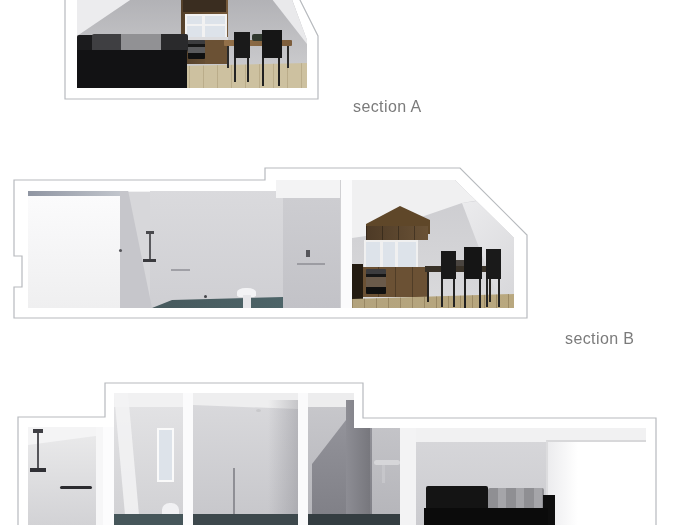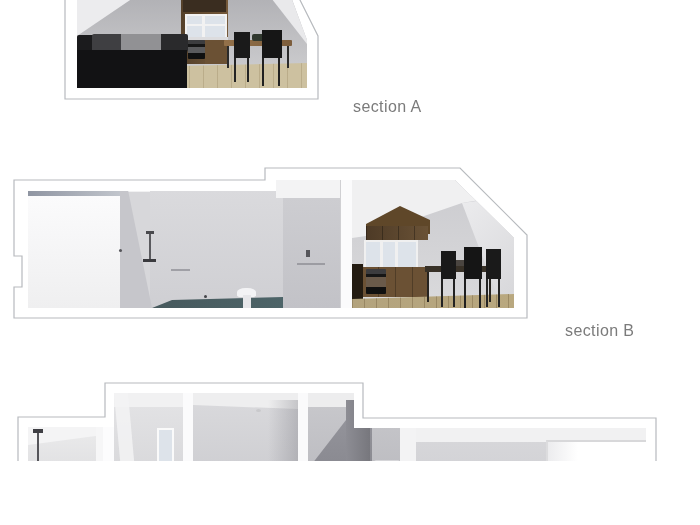--- a/index.html
+++ b/index.html
@@ -1,16 +1,16 @@
 <!DOCTYPE html>
 <html style="--page-bg: #ffffff; --label-text: #7b7b7b; --outline: #b7babe; --wall-gray: #c6c6ca; --ceiling-white: #f1f1f2; --wood-cabinet: #6b5134; --wood-dark: #3a2d20; --wood-floor: #cdc1a0; --wood-floor-b: #b9a87f; --sofa-black: #141414; --cushion-gray: #8f8f93; --chair-black: #1a1a1a; --bathroom-floor-teal: #4d6468; --window-glass: #dde3ea;"><head>
 <meta charset="utf-8">
 <style>
   html,body{margin:0;padding:0;background:#fff;}
-  .stage{position:relative;width:700px;height:461px;background:var(--page-bg,#fff);overflow:hidden;
+  .stage{position:relative;width:700px;height:525px;background:var(--page-bg,#fff);overflow:hidden;
          font-family:"Liberation Sans",sans-serif;}
   .frames{position:absolute;left:0;top:0;width:700px;height:525px;}
   .render{position:absolute;left:0;top:0;width:700px;height:525px;}
   .el{position:absolute;}
   .label{position:absolute;color:var(--label-text,#7b7b7b);font-size:16px;font-weight:300;
          letter-spacing:.4px;white-space:nowrap;}
 </style>
 </head>
 <body>
 
@@ -164,14 +164,14 @@
     <div class="el" style="left:546px;top:440px;width:100px;height:86px;border-top:2px solid #d8d8da;border-left:2px solid #dcdcde;
                 background:linear-gradient(90deg,#ececee,#ffffff 30%);"></div>
     <div class="el" style="left:426px;top:486px;width:62px;height:26px;background:var(--sofa-black,#141414);border-radius:2px 2px 0 0;"></div>
     <div class="el" style="left:488px;top:488px;width:56px;height:26px;border-radius:2px;
                 background:repeating-linear-gradient(90deg,var(--cushion-gray,#8f8f93) 0 10px,#a5a5a9 10px 18px);"></div>
     <div class="el" style="left:543px;top:495px;width:12px;height:31px;background:#0e0e0e;"></div>
     <div class="el" style="left:424px;top:508px;width:124px;height:18px;background:#0b0b0b;"></div>
   </div>
 
   <div class="label" style="left:353px;top:98px;">section A</div>
-  <div class="label" style="left:565px;top:322px;">section B</div>
+  <div class="label" style="left:565px;top:330px;">section B</div>
 </div>
 
 </body></html>

